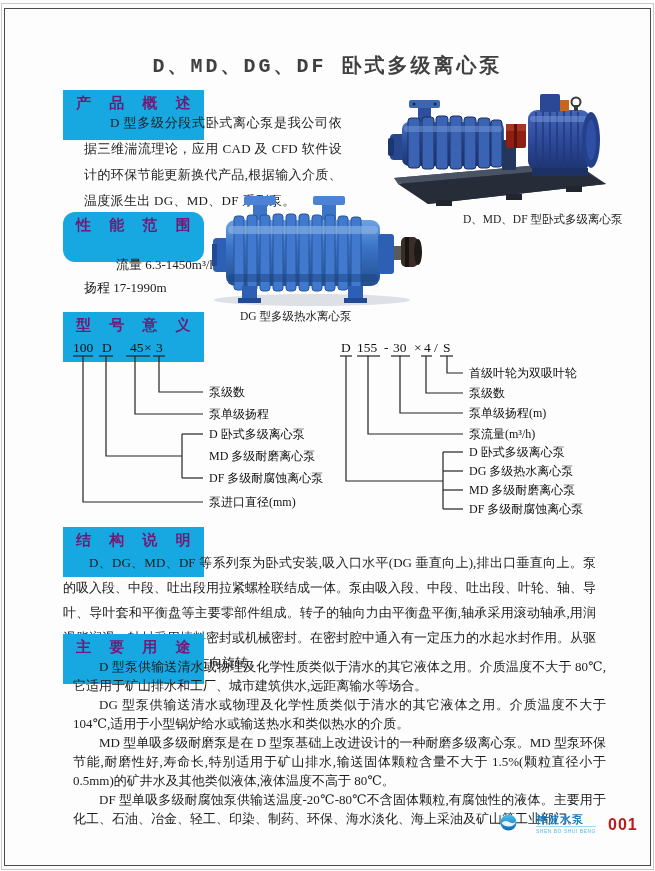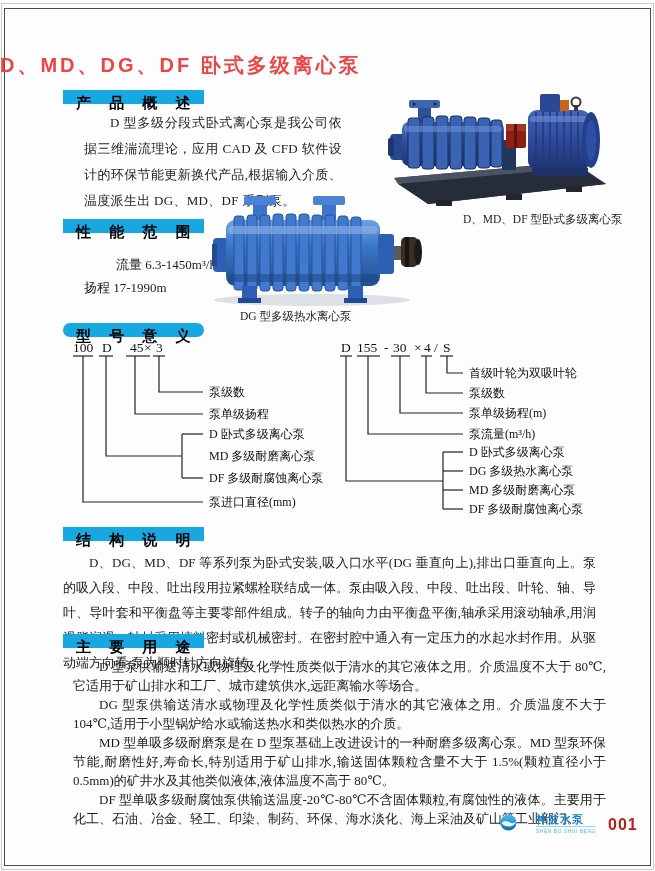--- a/index.html
+++ b/index.html
@@ -4,28 +4,28 @@
 <style>
   html,body{margin:0;padding:0;background:#e8e8e8;}
   .page{
     position:relative;width:655px;height:871px;background:#fdfdfd;
     font-family:"Liberation Serif","DejaVu Serif",serif;color:#1c1c1c;
     overflow:hidden;margin:0 auto;
   }
   .frame{position:absolute;left:4px;top:8px;right:4px;bottom:5px;border:1px solid #4a4a4a;pointer-events:none;}
   .frame2{position:absolute;left:1px;top:3px;right:1px;bottom:1px;border:1px solid #c9c9c9;pointer-events:none;}
   .title{
-    position:absolute;left:0;top:52px;width:100%;text-align:left;
-    font-family:Liberation Sans, sans-serif;font-weight:bold;
-    font-size:20px;letter-spacing:3px;color:#ef4444;
+    position:absolute;left:0;top:52px;width:100%;text-align:center;
+    font-family:Liberation Mono, monospace;font-weight:bold;
+    font-size:20px;letter-spacing:3px;color:#404040;
   }
   .sec-head{
-    position:absolute;left:63px;height:14px;line-height:26px;background:#17a8e2;
-    color:#000000;font-family:"Liberation Sans","DejaVu Sans",sans-serif;
-    font-weight:bold;font-size:15px;letter-spacing:7px;padding:0 6px 0 13px;
+    position:absolute;left:63px;height:38px;line-height:26px;background:#17a8e2;
+    color:#701a75;font-family:"Liberation Sans","DejaVu Sans",sans-serif;
+    font-weight:bold;font-size:15px;letter-spacing:7px;padding:0 6px 12px 13px;
   }
   .body-text{font-size:13px;line-height:26px;text-align:justify;letter-spacing:0.3px;}
   .indent{text-indent:2em;}
   .overview-text{position:absolute;left:84px;top:110px;width:258px;}
   .perf-line{position:absolute;left:84px;font-size:13px;}
   .caption{position:absolute;font-size:11.5px;color:#222;}
   .struct-text{position:absolute;left:63px;top:550px;width:533px;font-size:13px;line-height:25px;text-align:justify;}
   .usage{position:absolute;left:73px;top:657px;width:533px;font-size:13px;line-height:19px;text-align:justify;}
   .usage p{margin:0;text-indent:2em;}
   .img-wrap{position:absolute;}
@@ -115,21 +115,21 @@
       <rect x="152" y="12" width="20" height="18" rx="2" fill="#2a4896"></rect>
       <rect x="172" y="18" width="9" height="11" fill="#c9651c"></rect>
       <circle cx="188" cy="20" r="4.5" fill="none" stroke="#3a3a3a" stroke-width="2"></circle>
       <rect x="186" y="23" width="4" height="6" fill="#3a3a3a"></rect>
 
       <rect x="144" y="86" width="56" height="8" fill="#1d3164"></rect>
     </svg>
   </div>
   <div class="caption" style="left:463px;top:212px;">D、MD、DF 型卧式多级离心泵</div>
 
-  <div class="sec-head" style="top:219px;">性 能 范 围</div>
+  <div class="sec-head" style="top:212px;border-radius:12px;">性 能 范 围</div>
   <div class="perf-line" style="top:256px;margin-left:32px;">流量 6.3-1450m³/h</div>
   <div class="perf-line" style="top:279px;">扬程 17-1990m</div>
 
   <div class="img-wrap" style="left:212px;top:190px;">
     <svg width="210" height="118" viewBox="0 0 210 118">
       <defs>
         <linearGradient id="dgbody" x1="0" y1="0" x2="0" y2="1">
           <stop offset="0" stop-color="#6ea2e2"></stop>
             <stop offset="0.4" stop-color="#3b74c9"></stop>
             <stop offset="1" stop-color="#23508f"></stop>
@@ -168,21 +168,21 @@
       <ellipse cx="206" cy="62" rx="4" ry="13" fill="#201a17"></ellipse>
 
       <rect x="30" y="96" width="15" height="15" fill="#2d5fb4"></rect>
       <rect x="26" y="108" width="23" height="5" fill="#204a92"></rect>
       <rect x="136" y="96" width="15" height="15" fill="#2d5fb4"></rect>
       <rect x="132" y="108" width="23" height="5" fill="#204a92"></rect>
     </svg>
   </div>
   <div class="caption" style="left:240px;top:309px;">DG 型多级热水离心泵</div>
 
-  <div class="sec-head" style="top:323px;border-radius:10px;">型 号 意 义</div>
+  <div class="sec-head" style="top:312px;">型 号 意 义</div>
   <svg style="position:absolute;left:60px;top:338px;" width="548" height="186" viewBox="0 0 548 186">
     <g stroke="#222" stroke-width="1.2" fill="none">
 
       <line x1="13" y1="18" x2="33" y2="18"></line>
         <line x1="39" y1="18" x2="53" y2="18"></line>
       <line x1="66" y1="18" x2="90" y2="18"></line>
         <line x1="93" y1="18" x2="105" y2="18"></line>
 
       <polyline points="99,18 99,54 143,54"></polyline>
       <polyline points="75,18 75,76 143,76"></polyline>

